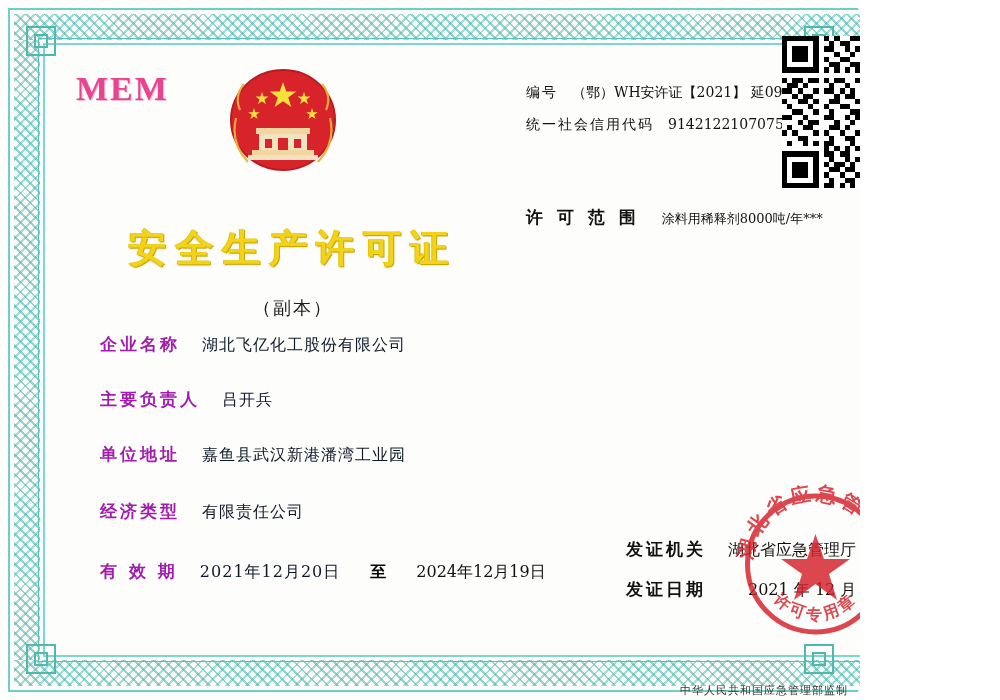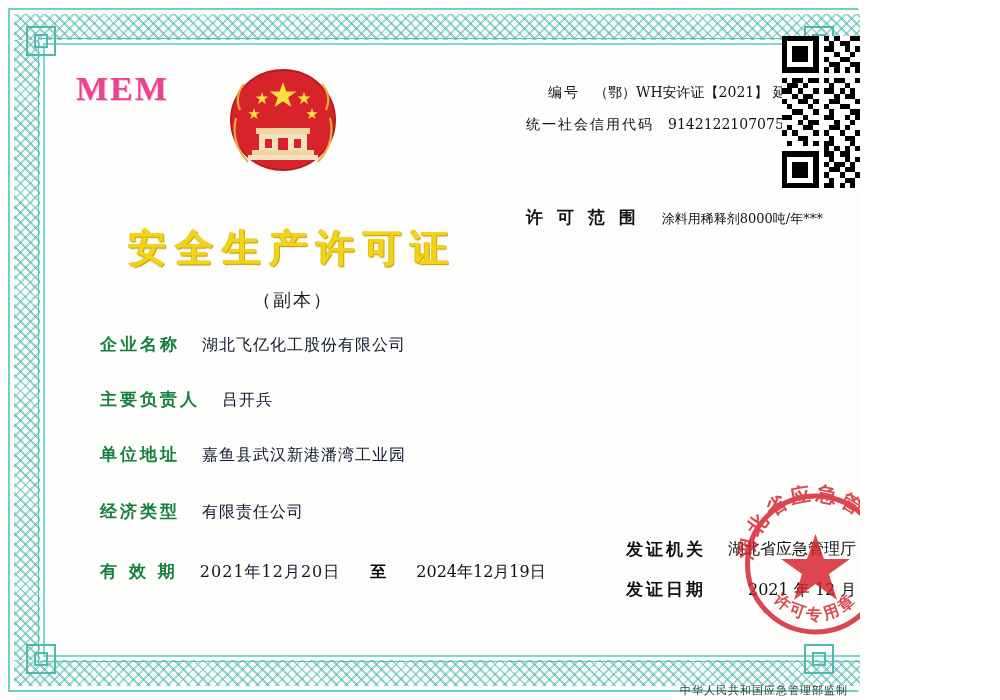--- a/index.html
+++ b/index.html
@@ -113,40 +113,40 @@
     font-size: 38px;
     letter-spacing: 9px;
     color: #f2d21a;
     text-shadow:
       1px 1px 0 #c9a800,
       -1px 0 0 #e6c400,
       0 1px 2px rgba(150,120,0,.5);
   }
   .doc-subtitle {
     position: absolute;
-    left: 55px; top: 240px;
+    left: 55px; top: 248px;
     width: 380px;
     text-align: center;
     font-family: "DejaVu Serif", serif;
     font-size: 18px;
     color: #1a1a1a;
     letter-spacing: 2px;
   }
 
   
   .field {
     position: absolute;
     display: flex;
     align-items: baseline;
     font-family: "DejaVu Serif", serif;
   }
   .field .lbl {
     font-size: 17px;
     font-weight: bold;
-    color: #15803d;
+    color: #a21caf;
     letter-spacing: 3px;
     white-space: nowrap;
   }
   .field .val {
     font-size: 16px;
     color: #0f172a;
     margin-left: 22px;
     white-space: nowrap;
     letter-spacing: 1px;
   }
@@ -179,28 +179,28 @@
     color: #111;
     letter-spacing: 2px;
     white-space: nowrap;
   }
   .rfield .rval {
     font-size: 14px;
     color: #111;
     margin-left: 14px;
     white-space: nowrap;
   }
-  .r1 { left: 500px; top: 36px; text-align: right; }
+  .r1 { left: 478px; top: 36px; text-align: right; }
   .r2 { left: 478px; top: 68px; }
   .r3 { left: 478px; top: 158px; }
   .r3 .rlbl { font-size: 17px; font-weight: bold; letter-spacing: 4px; }
   .r3 .rval { font-size: 13px; margin-left: 22px; }
 
   
-  .r4 { left: 578px; top: 490px; align-items: center; }
+  .r4 { left: 578px; top: 490px; }
   .r5 { left: 578px; top: 530px; gap: 20px; }
   .r4 .rlbl, .r5 .rlbl { font-size: 17px; font-weight: bold; letter-spacing: 3px; }
   .r4 .rval, .r5 .rval { font-size: 16px; margin-left: 22px; }
 
   
   .qr {
     position: absolute;
     right: 18px; top: -12px;
     width: 152px; height: 152px;
     background: #fff;

